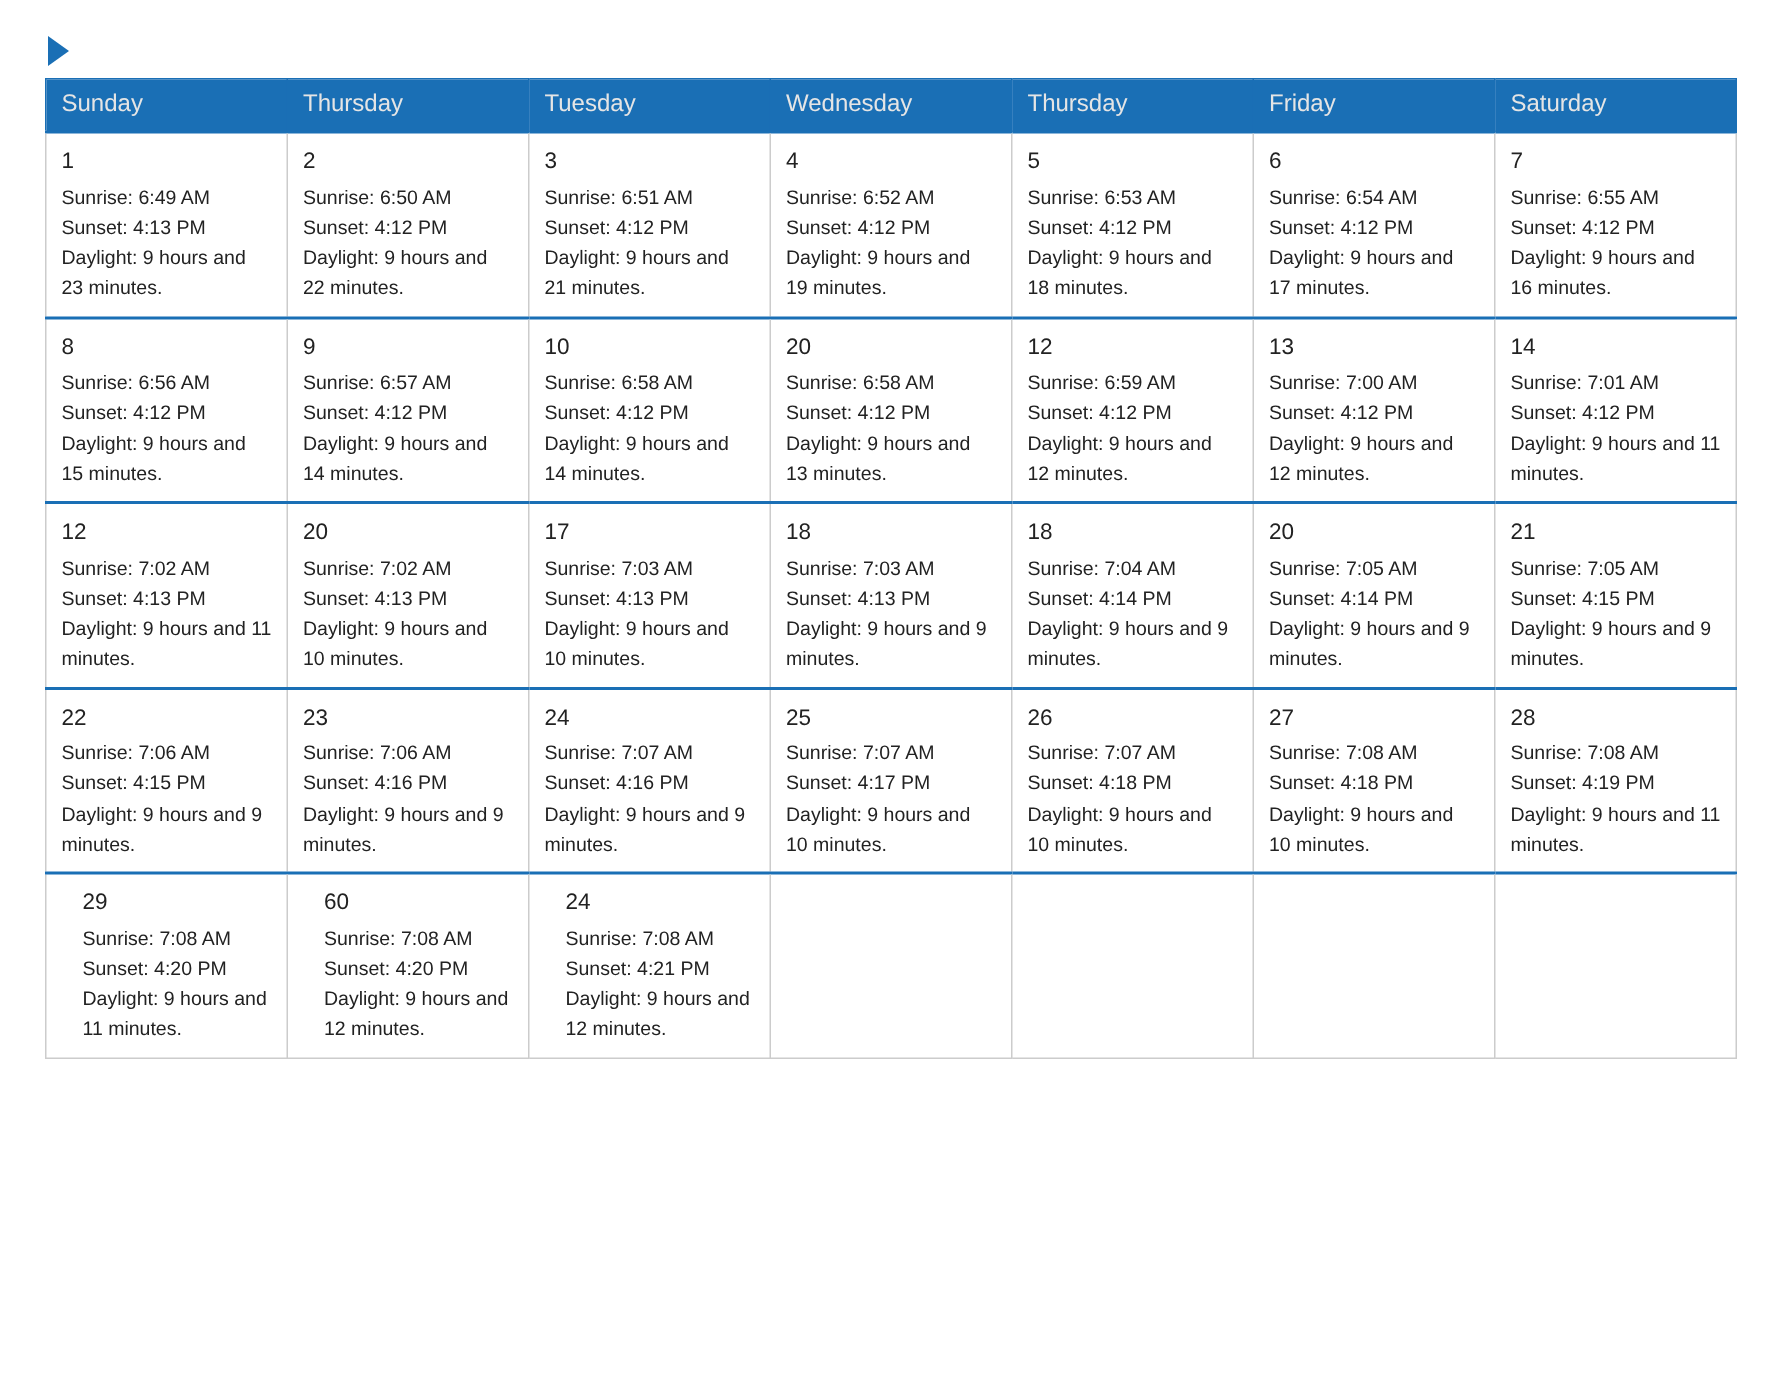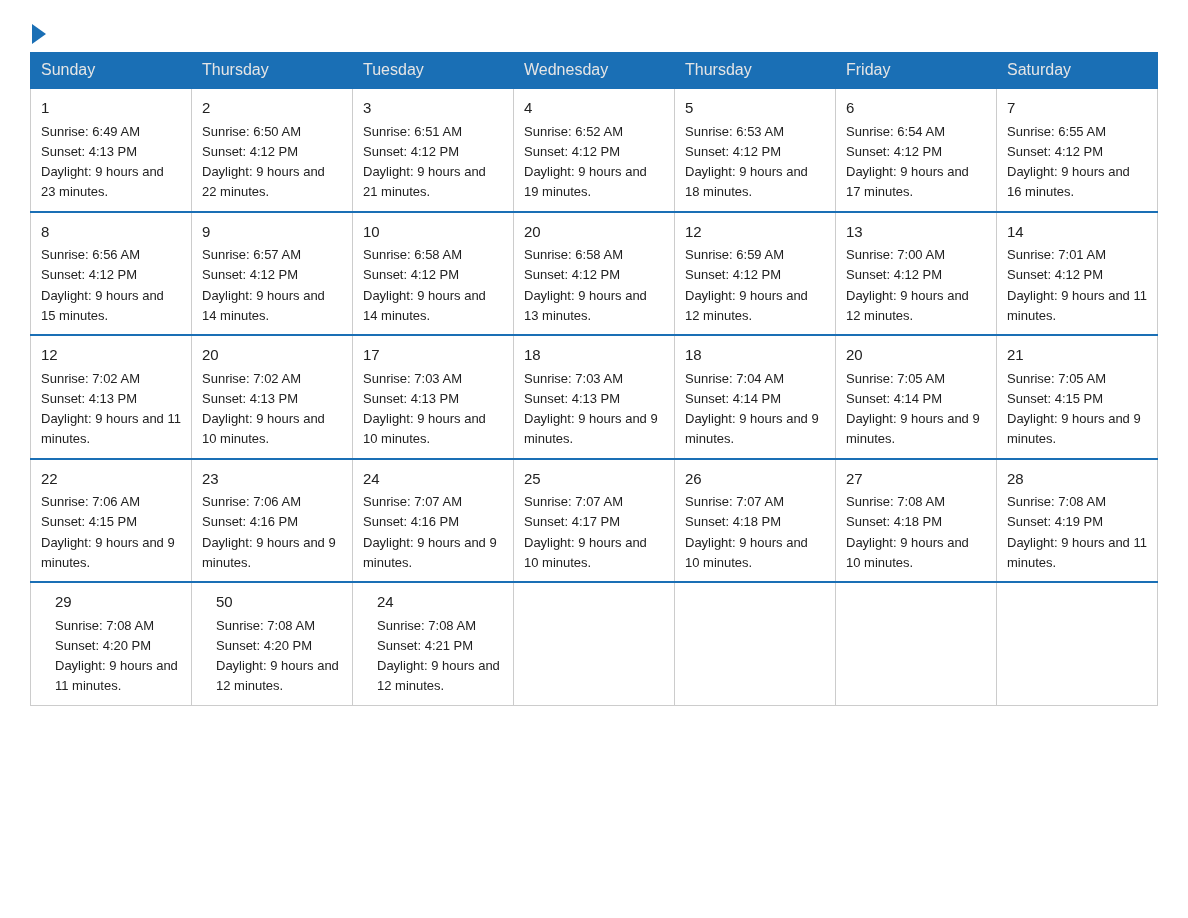--- a/index.html
+++ b/index.html
@@ -173,21 +173,21 @@
         <td><span class="day-num">22</span><span class="day-info">Sunrise: 7:06 AM<br>Sunset: 4:15 PM<br>Daylight: 9 hours and 9 minutes.</span></td>
         <td><span class="day-num">23</span><span class="day-info">Sunrise: 7:06 AM<br>Sunset: 4:16 PM<br>Daylight: 9 hours and 9 minutes.</span></td>
         <td><span class="day-num">24</span><span class="day-info">Sunrise: 7:07 AM<br>Sunset: 4:16 PM<br>Daylight: 9 hours and 9 minutes.</span></td>
         <td><span class="day-num">25</span><span class="day-info">Sunrise: 7:07 AM<br>Sunset: 4:17 PM<br>Daylight: 9 hours and 10 minutes.</span></td>
         <td><span class="day-num">26</span><span class="day-info">Sunrise: 7:07 AM<br>Sunset: 4:18 PM<br>Daylight: 9 hours and 10 minutes.</span></td>
         <td><span class="day-num">27</span><span class="day-info">Sunrise: 7:08 AM<br>Sunset: 4:18 PM<br>Daylight: 9 hours and 10 minutes.</span></td>
         <td><span class="day-num">28</span><span class="day-info">Sunrise: 7:08 AM<br>Sunset: 4:19 PM<br>Daylight: 9 hours and 11 minutes.</span></td>
       </tr>
       <tr>
         <td><span class="day-num">29</span><span class="day-info">Sunrise: 7:08 AM<br>Sunset: 4:20 PM<br>Daylight: 9 hours and 11 minutes.</span></td>
-        <td><span class="day-num">50</span><span class="day-info">Sunrise: 7:08 AM<br>Sunset: 4:20 PM<br>Daylight: 9 hours and 12 minutes.</span></td>
+        <td><span class="day-num">60</span><span class="day-info">Sunrise: 7:08 AM<br>Sunset: 4:20 PM<br>Daylight: 9 hours and 12 minutes.</span></td>
         <td><span class="day-num">24</span><span class="day-info">Sunrise: 7:08 AM<br>Sunset: 4:21 PM<br>Daylight: 9 hours and 12 minutes.</span></td>
         <td class="empty"></td>
         <td class="empty"></td>
         <td class="empty"></td>
         <td class="empty"></td>
       </tr>
     </tbody>
 </table>
 
 </body></html>

